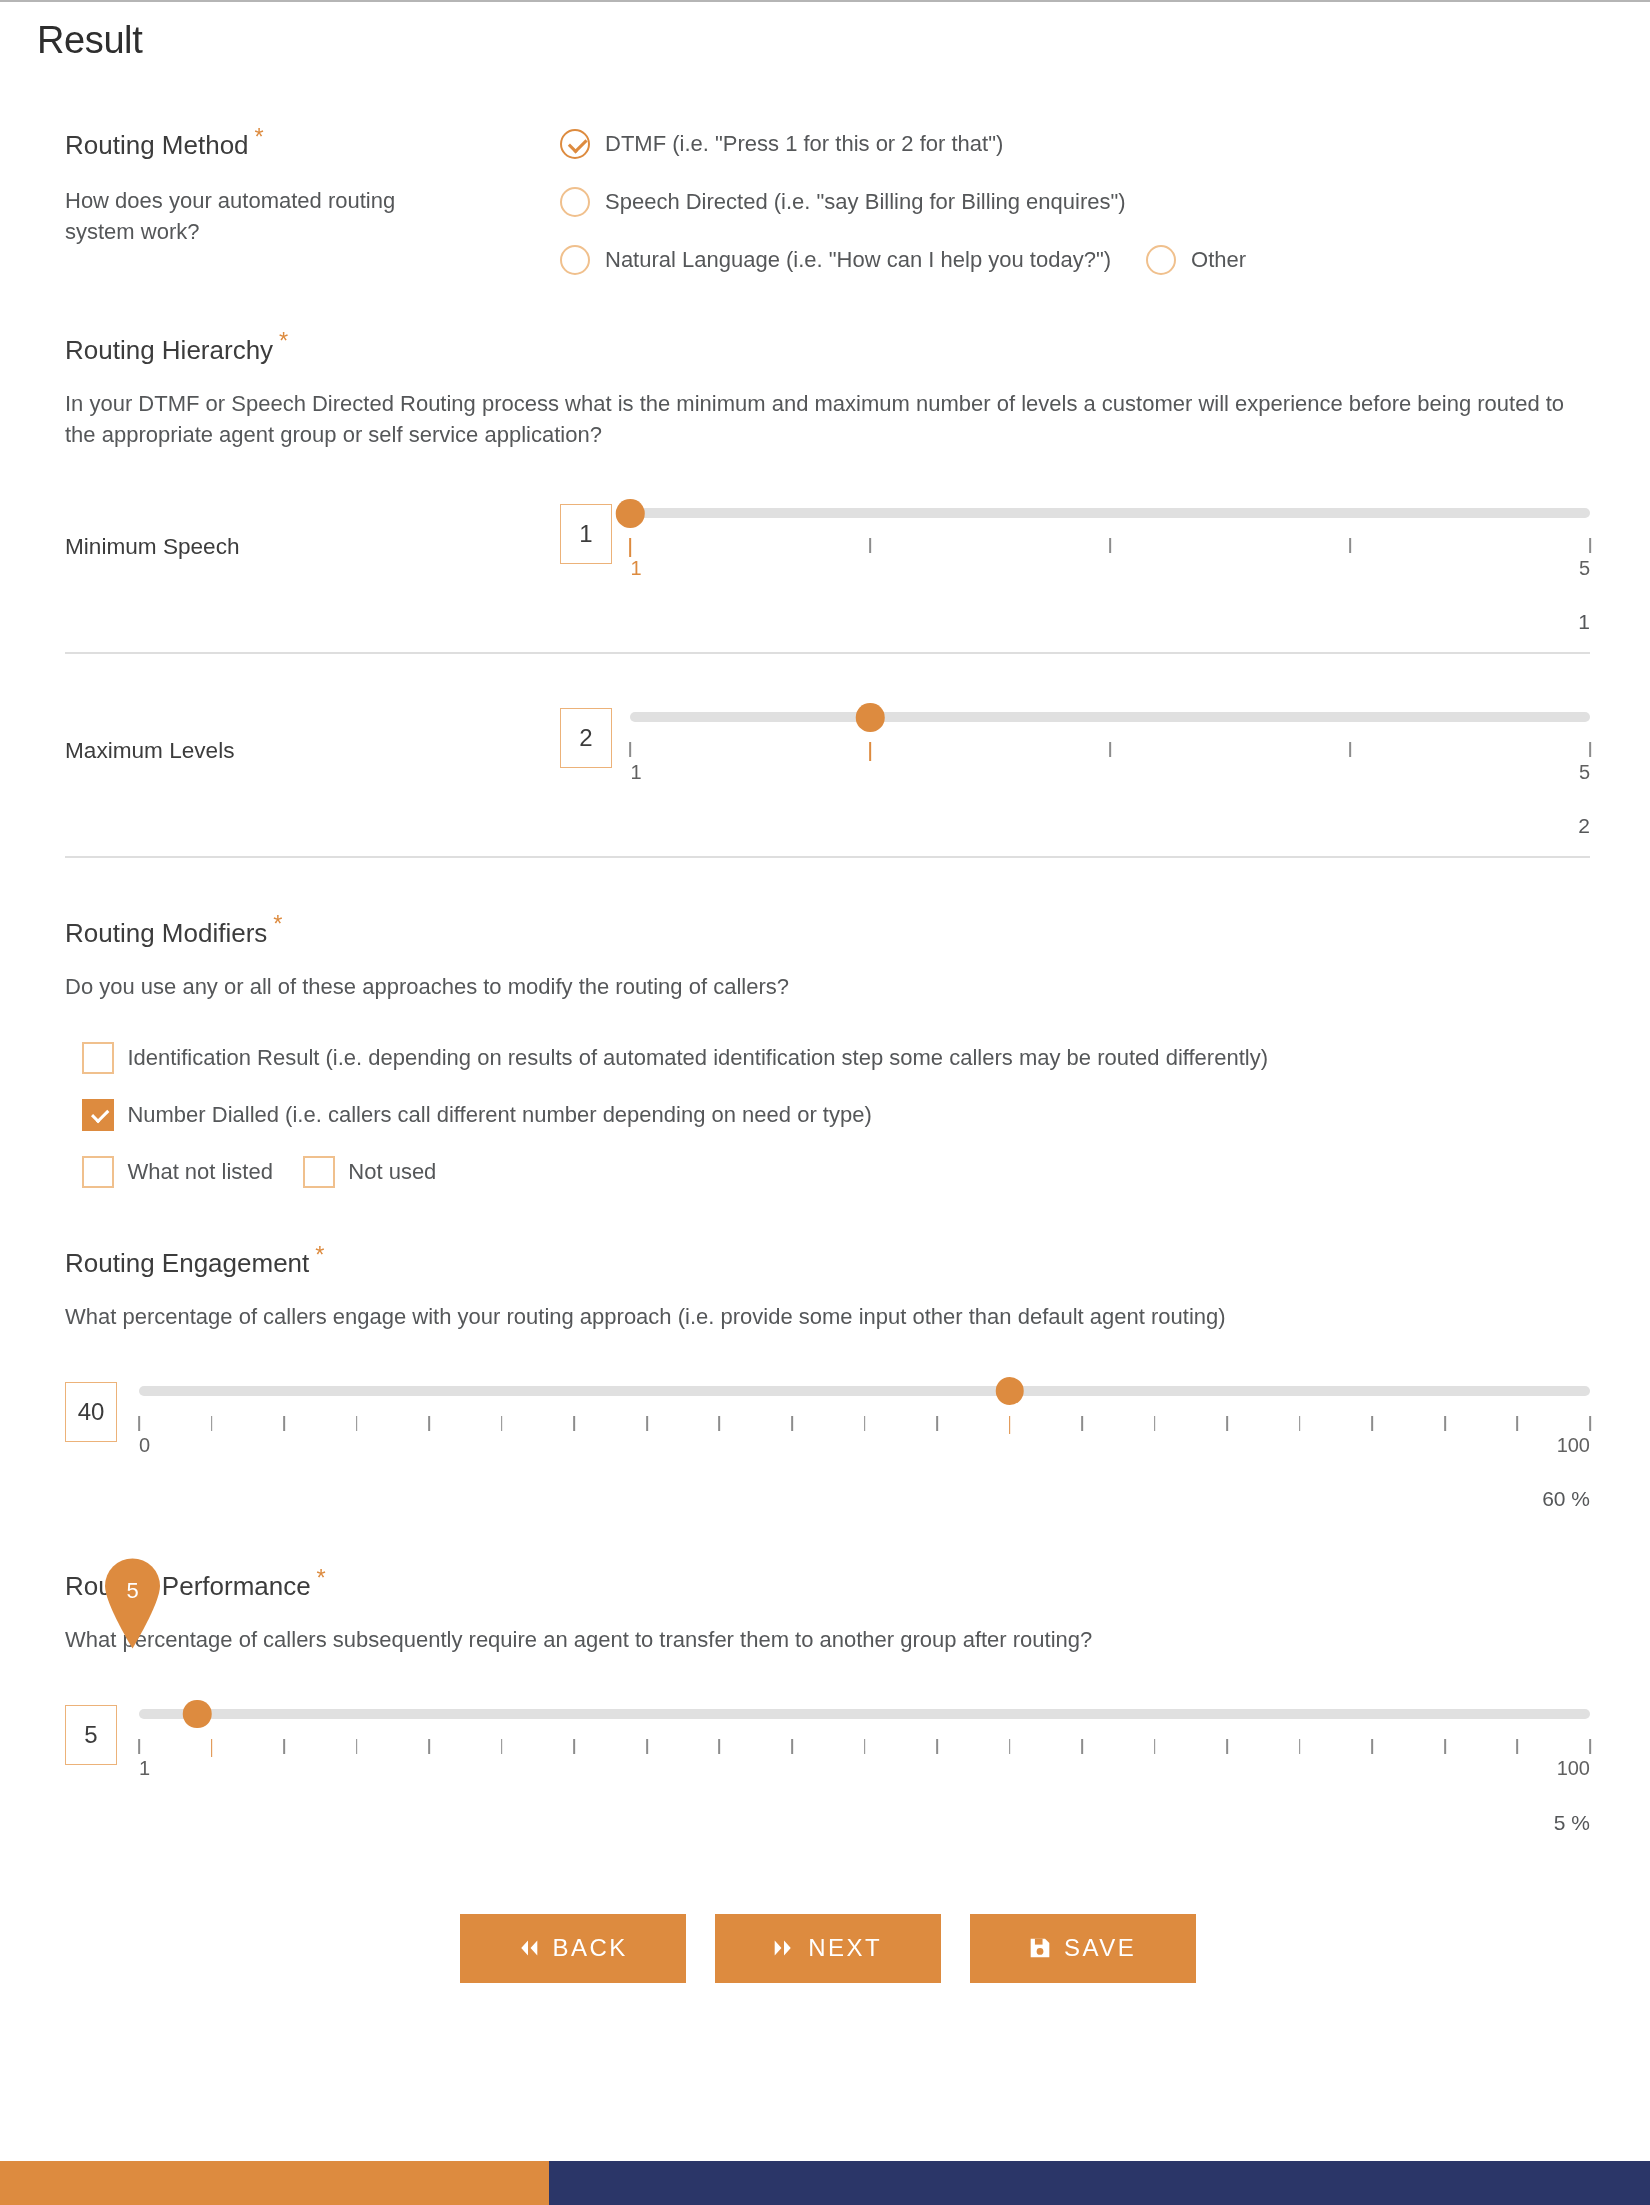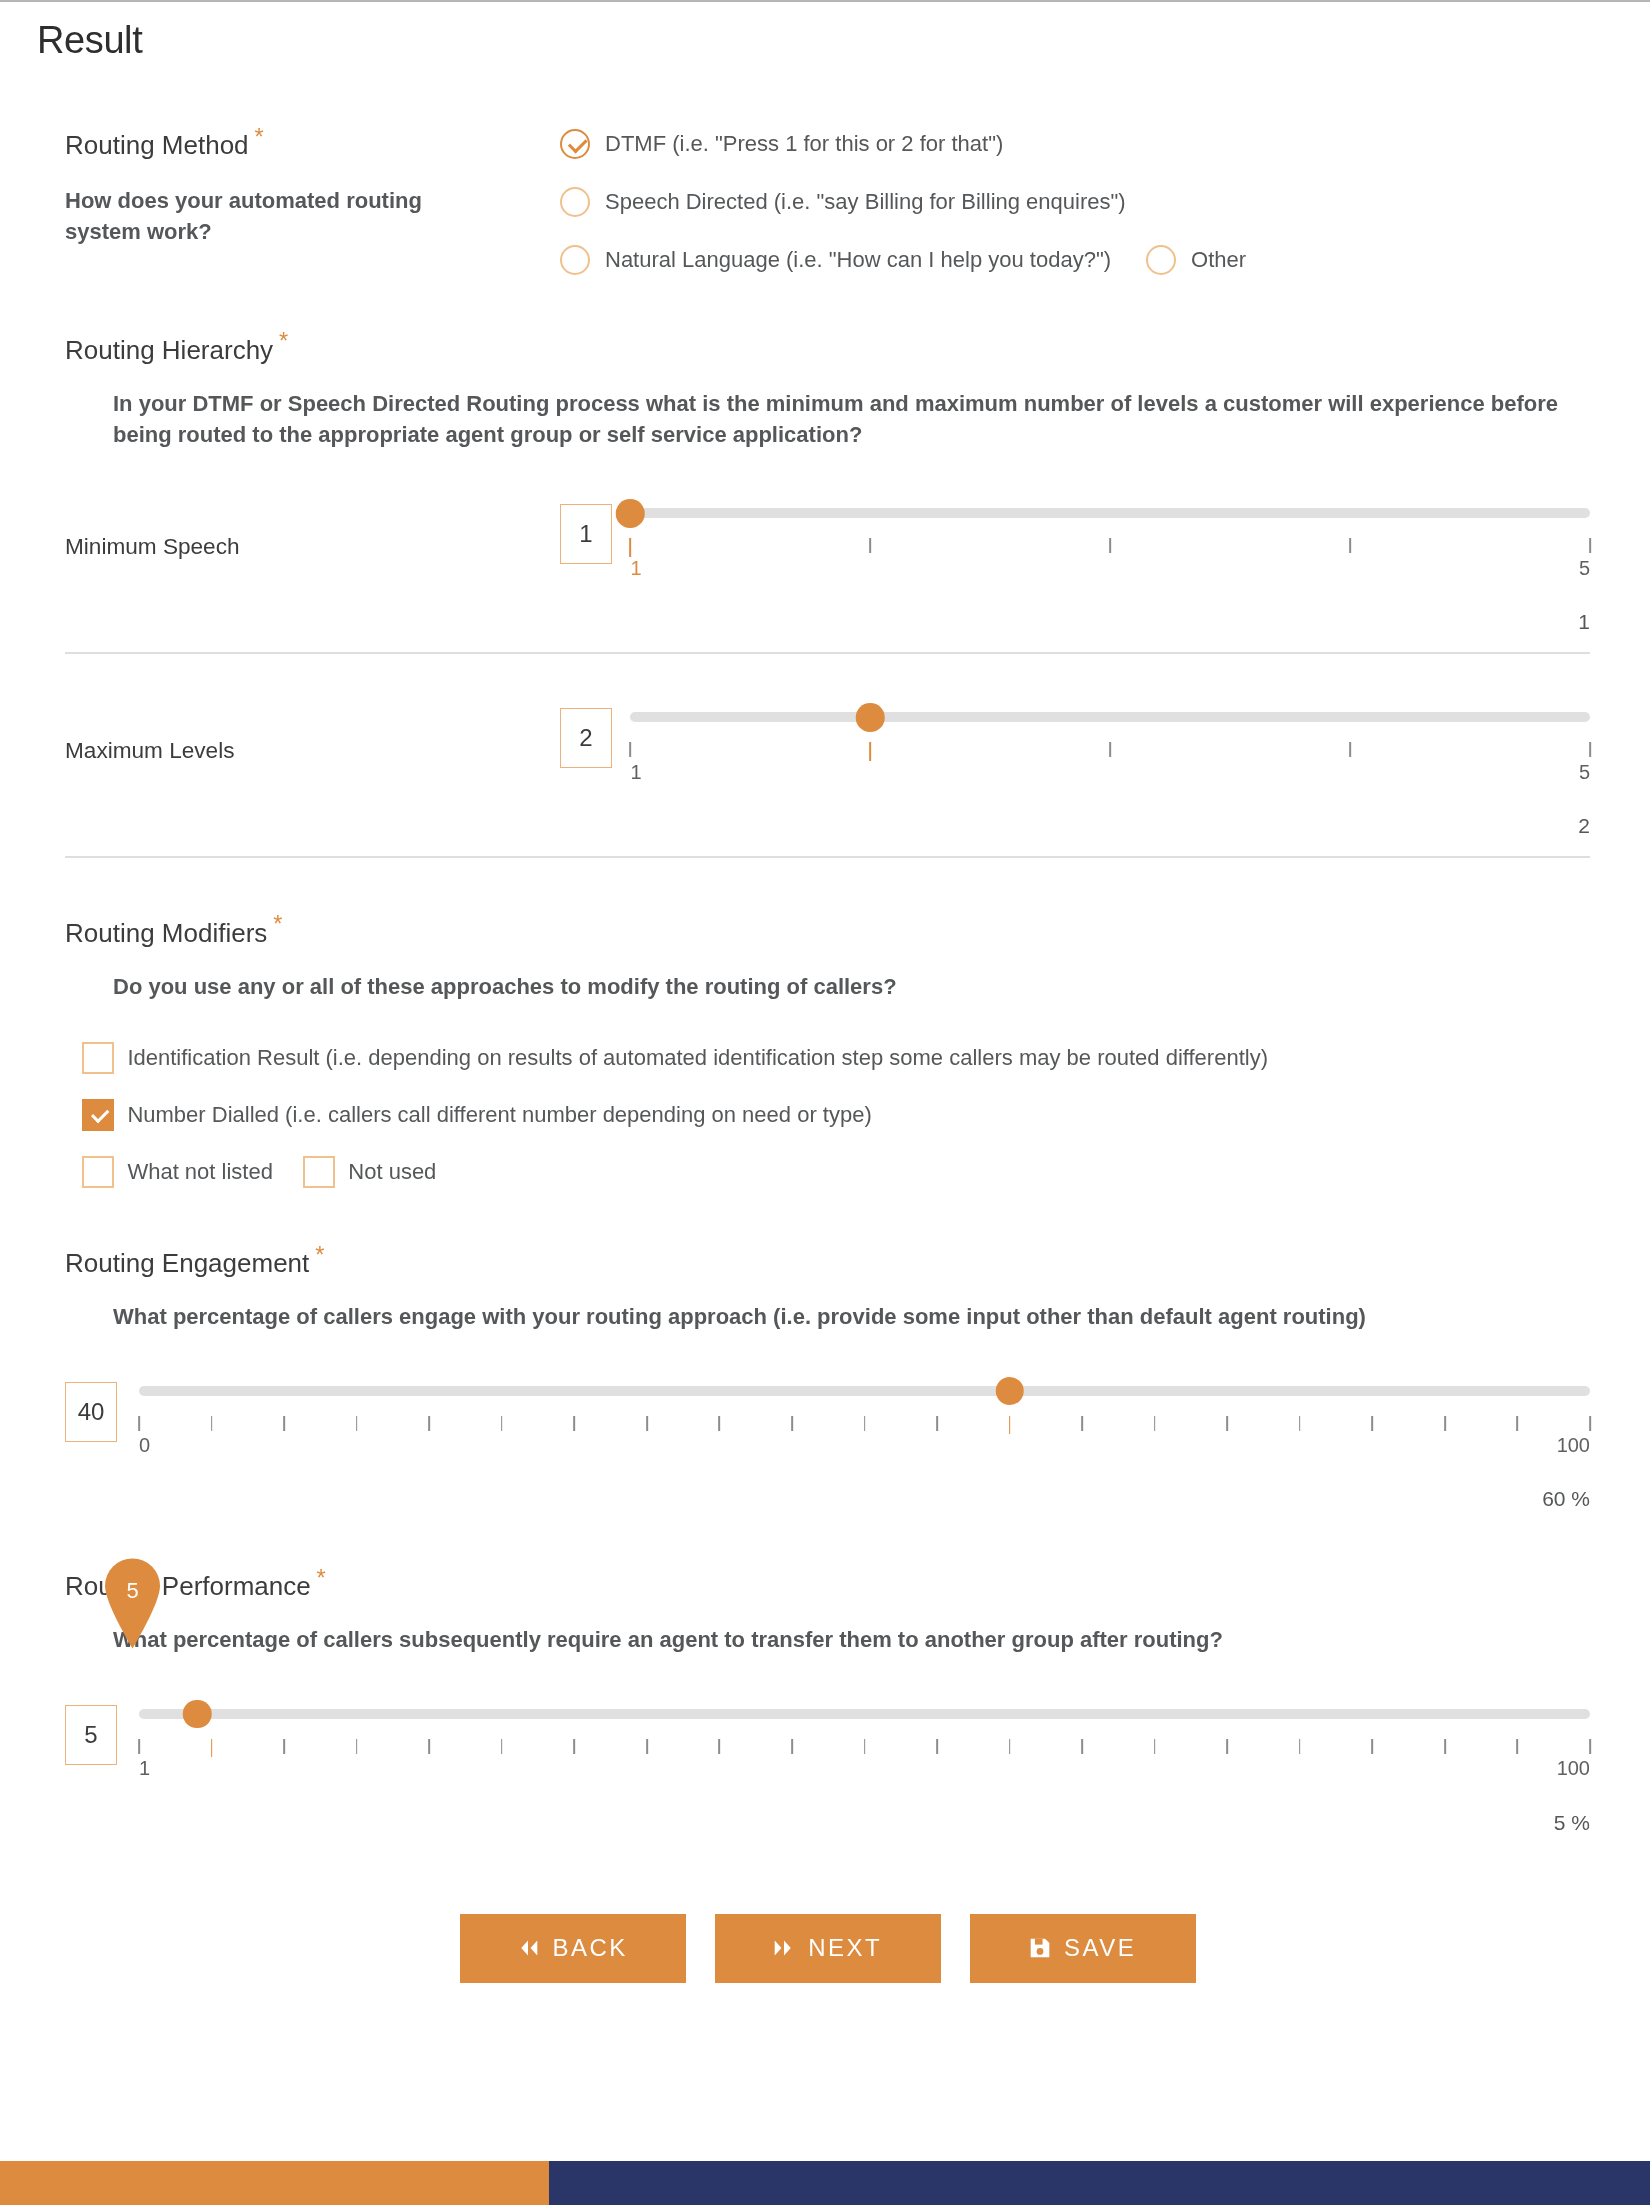--- a/index.html
+++ b/index.html
@@ -48,21 +48,21 @@
   .req-star {
     color: #dd8b3f;
     font-size: 23.5px;
     vertical-align: super;
     margin-left: 5.9px;
     line-height: 0;
   }
   .q-sub {
     font-size: 22px;
     color: #555759;
-    font-weight: 700;
+    font-weight: 400;
     line-height: 1.42;
   }
 
   
   .method-block {
     display: flex;
     margin-top: 65px;
     align-items: flex-start;
   }
   .method-label { width: 495px; padding-top: 3.4px; }
@@ -99,21 +99,21 @@
   .radio-txt {
     font-size: 22px;
     color: #555759;
     font-weight: 300;
     margin-left: 15px;
     white-space: nowrap;
   }
 
   
   .section { margin-top: 60px; }
-  .section .q-sub { margin-top: 22px; margin-left: 48px; }
+  .section .q-sub { margin-top: 22px; }
 
   
   .lvl-row {
     display: flex;
     align-items: flex-start;
     margin-top: 44px;
   }
   .lvl-label {
     width: 495px;
     font-size: 22.6px;

